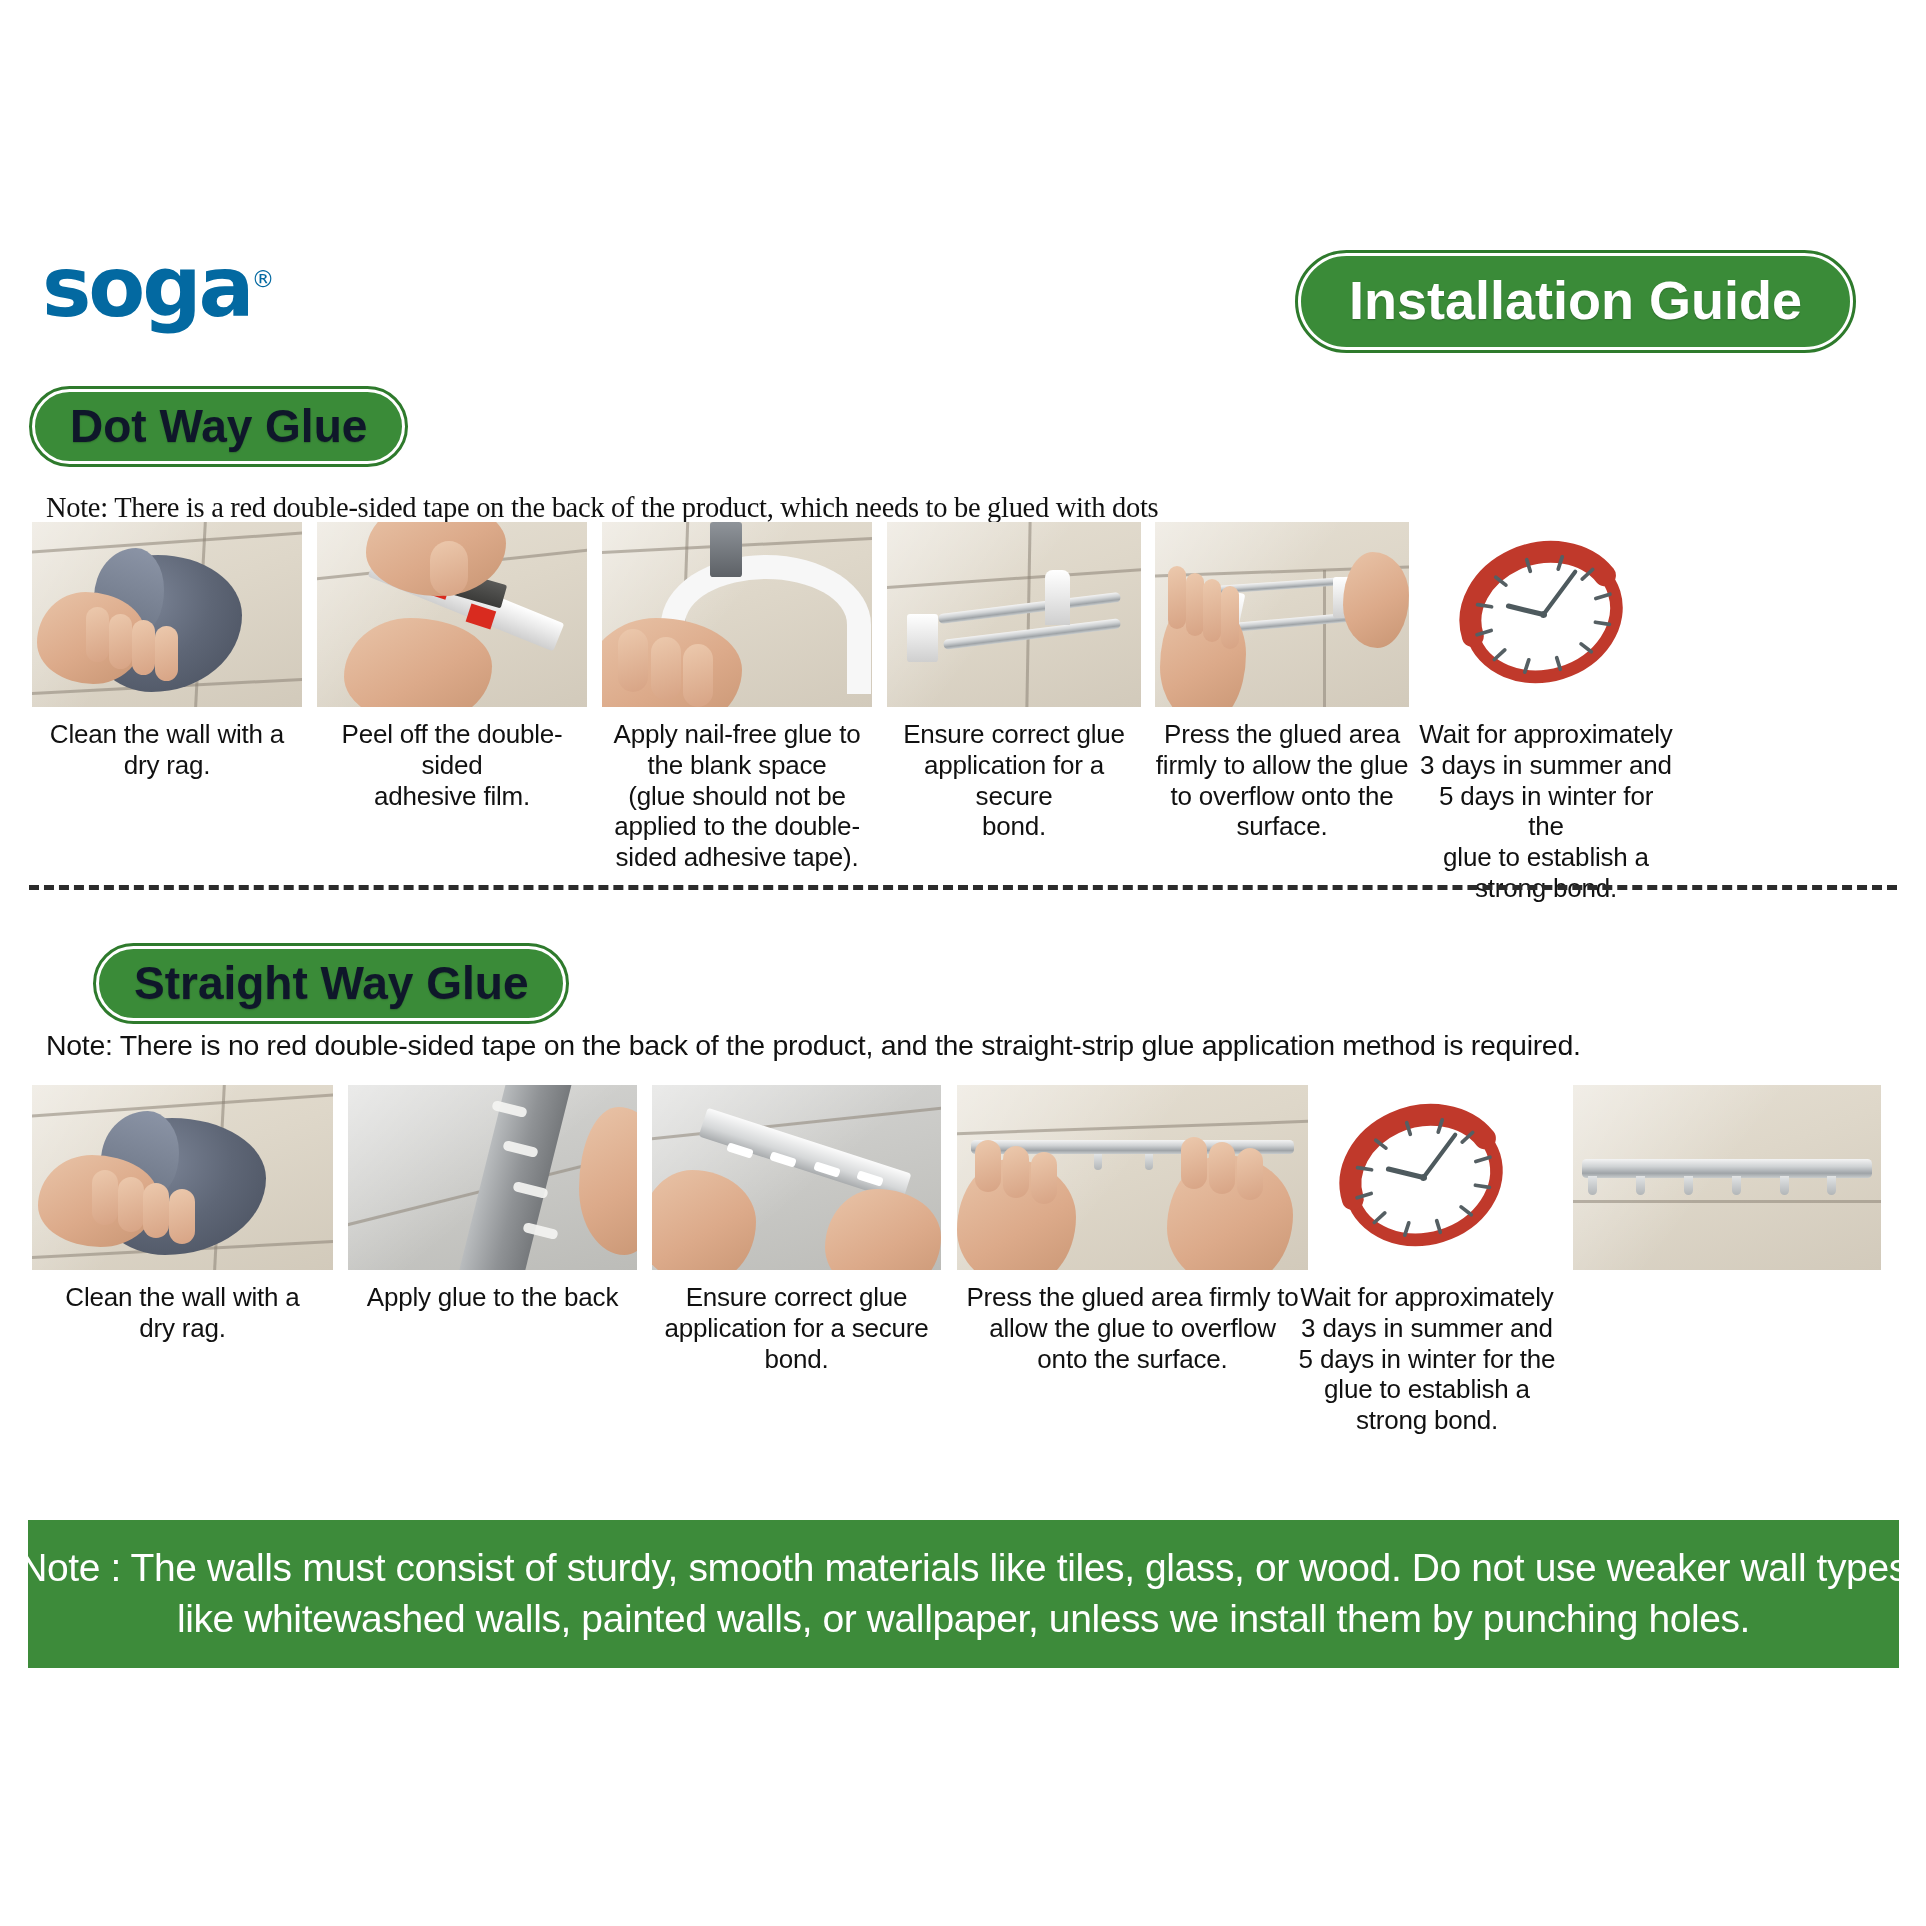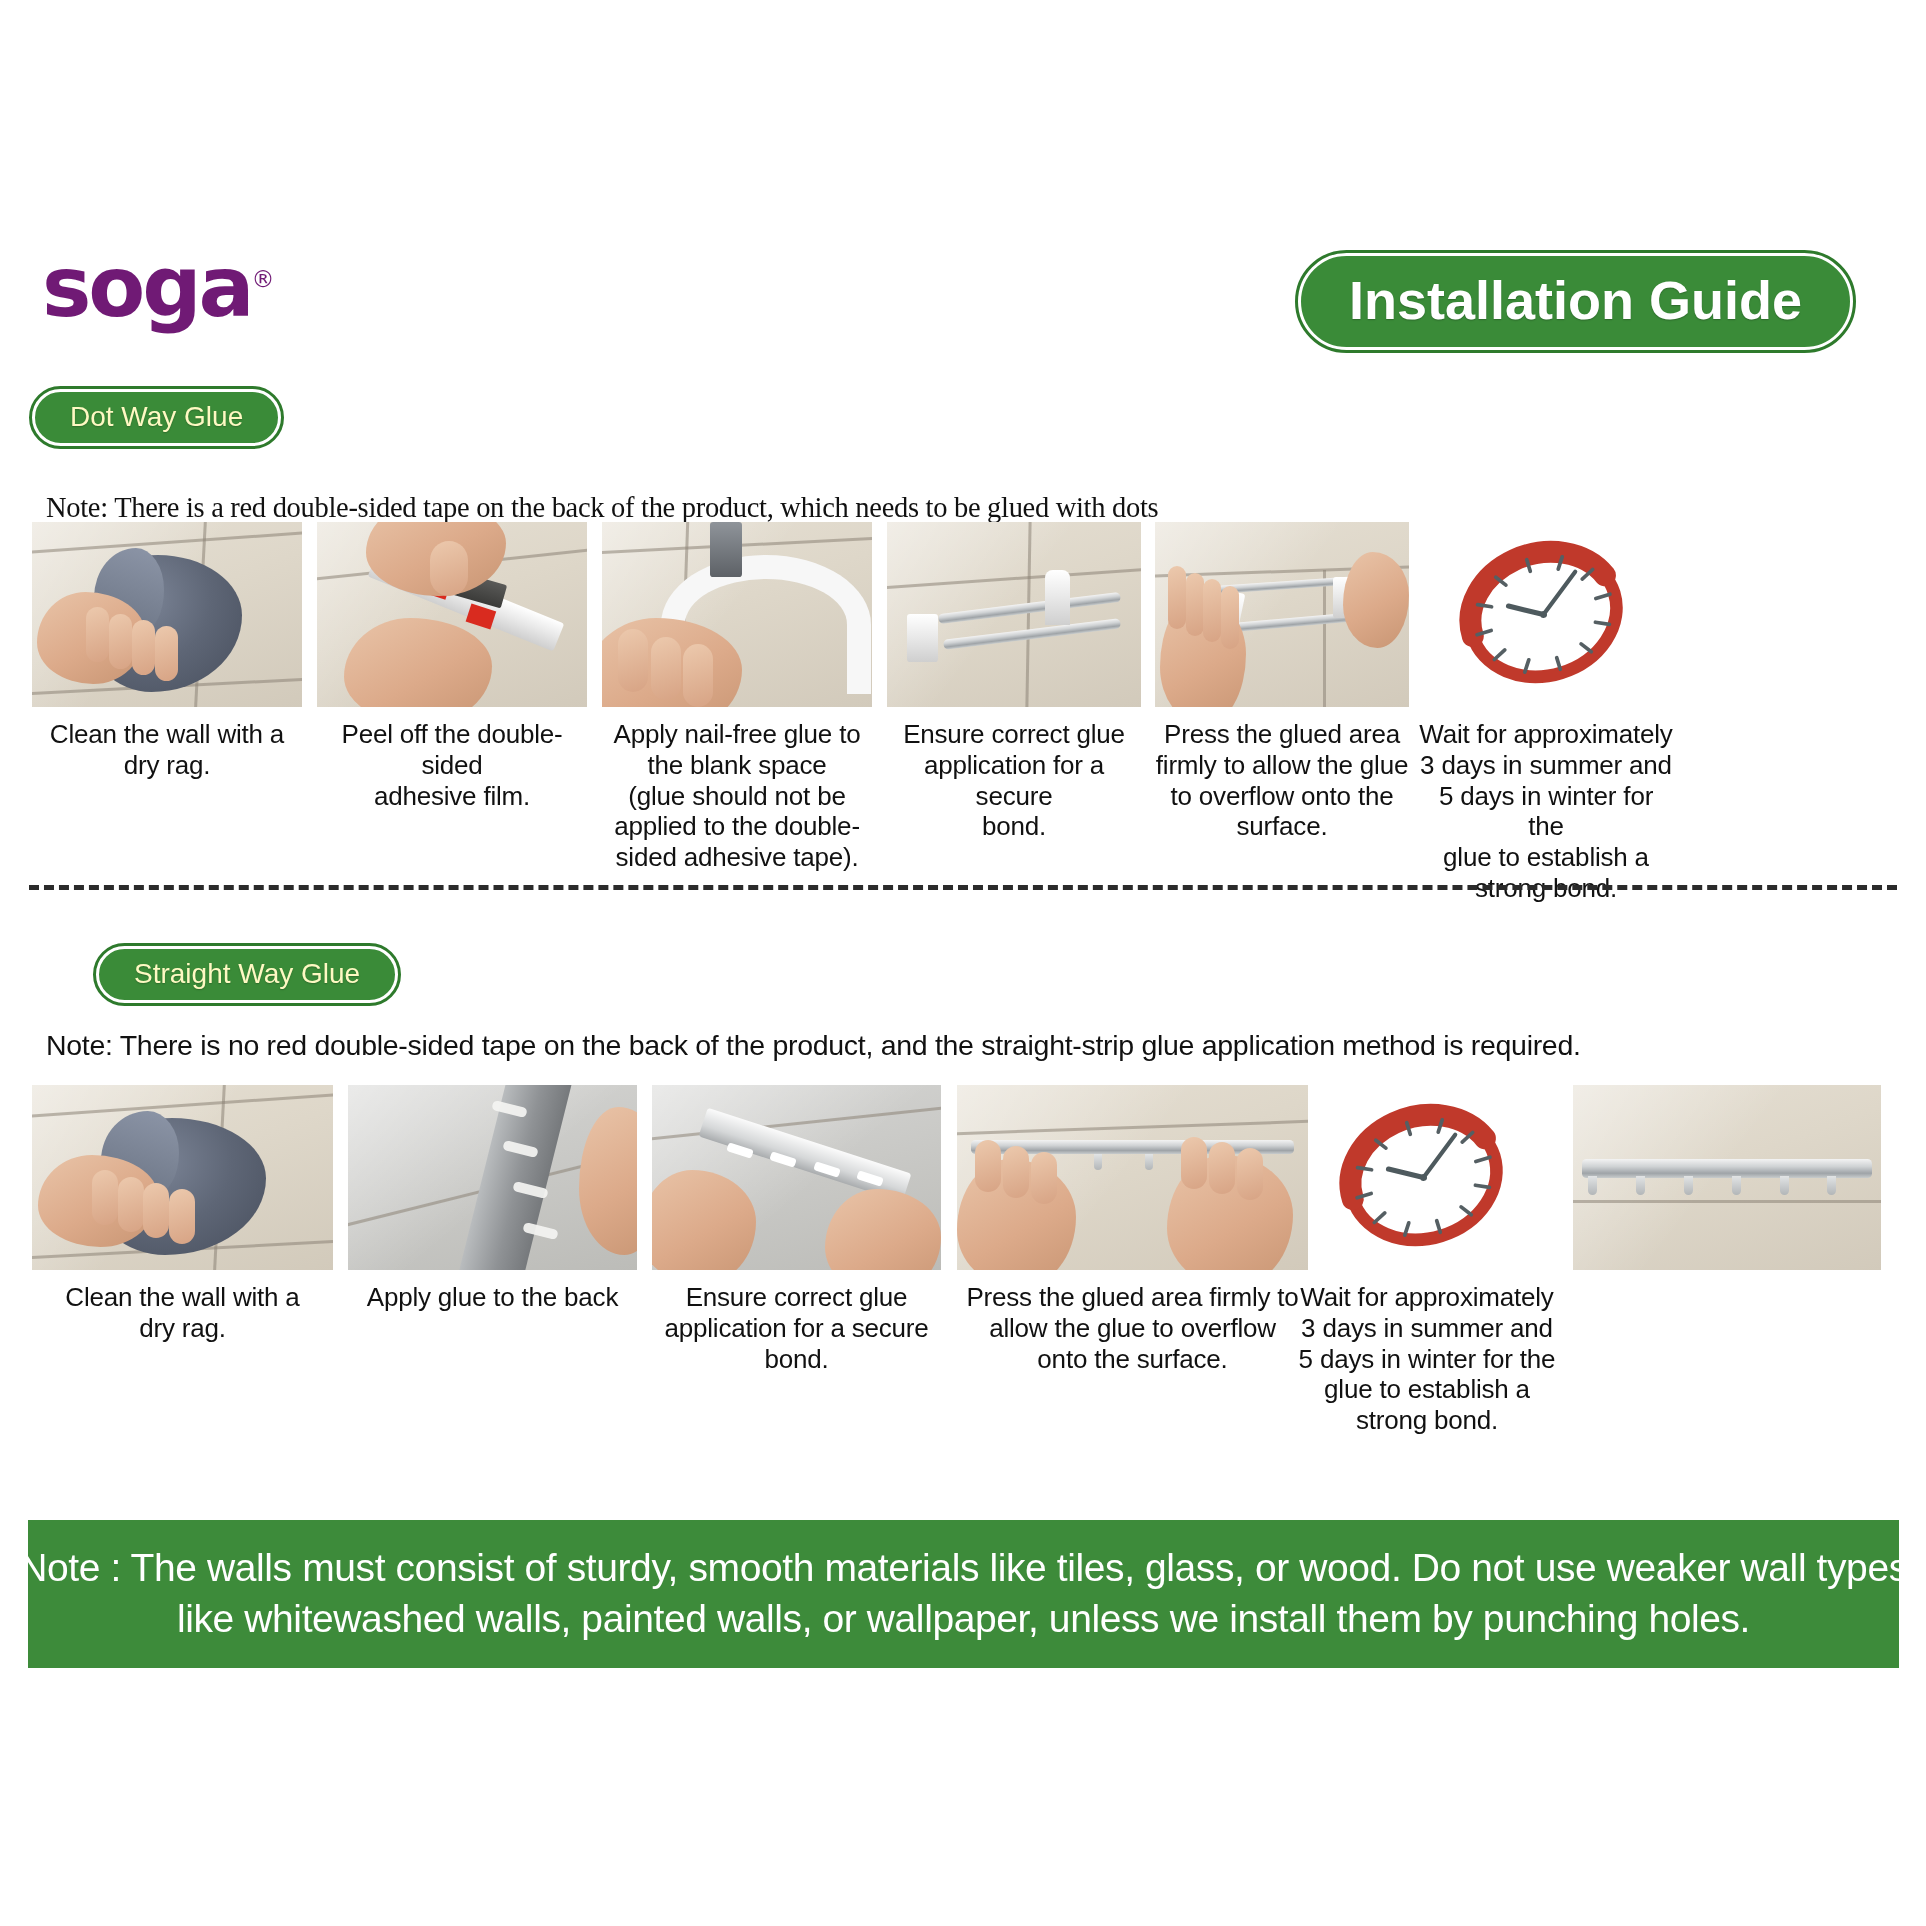--- a/index.html
+++ b/index.html
@@ -29,21 +29,21 @@
     width: 1926px;
     height: 139px;
   }
   .logo {
     position: absolute;
     left: 42px; top: 15.4px;
     font-family: "DejaVu Sans", sans-serif;
     font-size: 83px;
     font-weight: bold;
     letter-spacing: -3.1px;
-    color: #701a75;
+    color: #0369a1;
     line-height: 1;
   }
   .logo .reg {
     font-size: 23px;
     vertical-align: super;
     letter-spacing: 0;
     font-weight: normal;
   }
 
   .guide-badge {
@@ -69,23 +69,23 @@
   
   .sec-badge {
     position: absolute;
     background: #3a8b38;
     border: 3.1px solid #ffffff;
     outline: 3.1px solid #2e7a2c;
     border-radius: 54px;
     padding: 10.8px 35px 12.3px 35px;
   }
   .sec-badge-text {
-    color: #fef9c3;
-    font-size: 28px;
-    font-weight: normal;
+    color: #0f172a;
+    font-size: 46px;
+    font-weight: bold;
     line-height: 1;
     white-space: nowrap;
     text-shadow: 0 0.8px 1.5px rgba(0,0,0,0.22);
   }
   .note-line {
     position: absolute;
     font-size: 28.5px;
     color: #111111;
     white-space: nowrap;
     letter-spacing: -0.3px;

